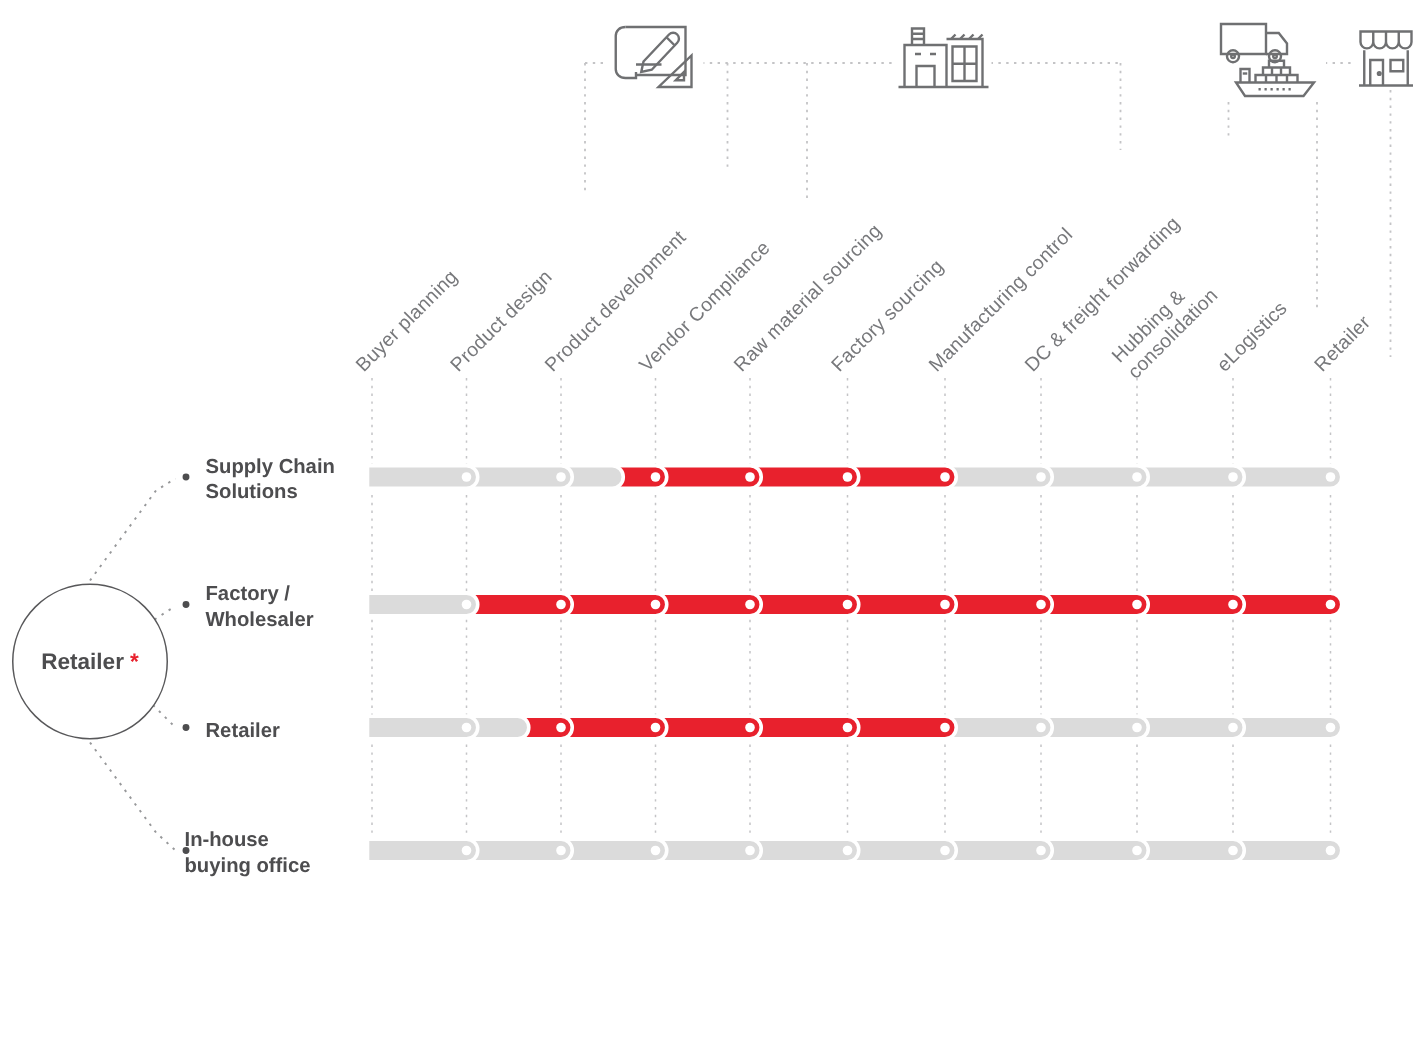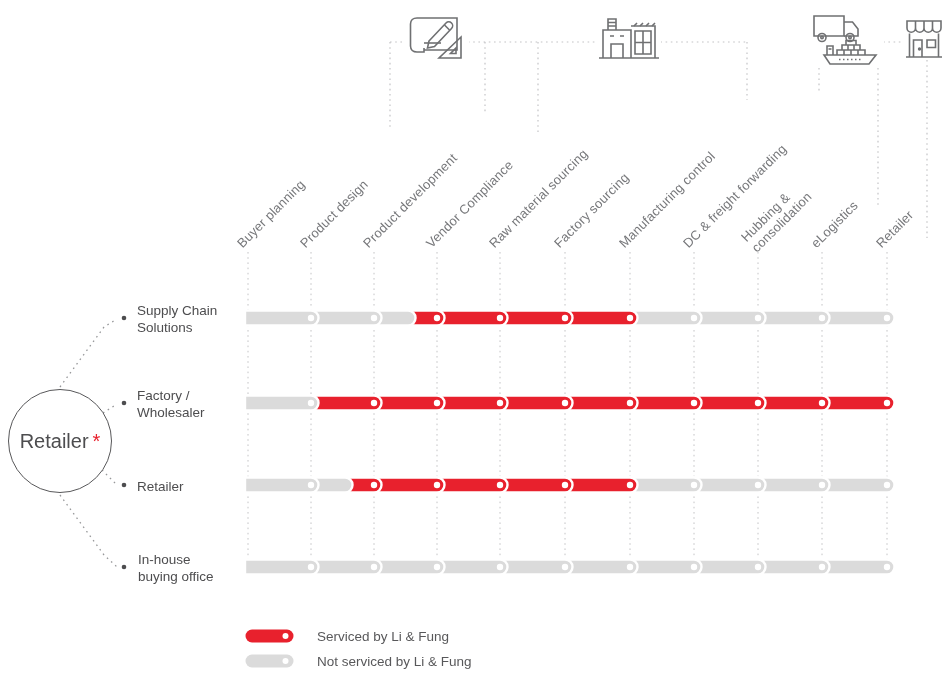--- a/index.html
+++ b/index.html
@@ -9,28 +9,28 @@
     --red:#E8212D;--gray:#DBDBDB;--text-dark:#4D4D4F;--text-muted:#77787B;
     --icon:#6F7072;--dotted:#C4C4C6;
   }
   #lines-svg{position:absolute;left:0;top:0;}
   .col-label{
     position:absolute;white-space:pre;transform:rotate(-45deg);transform-origin:0 0;
     font-size:13px;line-height:15px;color:var(--text-muted);letter-spacing:.2px;
   }
   .row-label{
     position:absolute;white-space:pre;font-size:13.5px;line-height:17px;
-    font-weight:normal;color:var(--text-dark);
+    font-weight:bold;color:var(--text-dark);
   }
   .retailer-circle{
     position:absolute;left:8px;top:389px;width:104px;height:104px;border:1.5px solid #58585A;
     border-radius:50%;display:flex;align-items:center;justify-content:center;box-sizing:border-box;
     background:#fff;
   }
-  .retailer-text{font-size:20px;font-weight:normal;color:var(--text-dark);}
+  .retailer-text{font-size:15px;font-weight:bold;color:var(--text-dark);}
   .retailer-text .asterisk{color:var(--red);margin-left:4px;}
   .icon{position:absolute;background:#fff;color:var(--icon);}
   .icon svg{display:block;}
   .icon path,.icon circle{fill:none;stroke:currentColor;stroke-width:1.6;}
   .legend{position:absolute;left:245px;top:628px;display:flex;flex-direction:column;gap:9px;}
   .legend-item{display:flex;align-items:center;gap:22px;font-size:13.5px;color:#58585A;}
   .legend-pill{display:block;}
 </style>
 </head>
 <body>
@@ -177,21 +177,21 @@
 consolidation</div>
       <div class="col-label" style="left: 808px; top: 240px;">eLogistics</div>
       <div class="col-label" style="left: 873px; top: 240px;">Retailer</div>
     </div>
   <div id="row-labels">
       <div class="row-label" style="left: 137px; top: 302px;">Supply Chain
 Solutions</div>
       <div class="row-label" style="left: 137px; top: 387px;">Factory /
 Wholesaler</div>
       <div class="row-label" style="left: 137px; top: 477.5px;">Retailer</div>
-      <div class="row-label" style="left: 138px; top: 551px;">In-house
+      <div class="row-label" style="left: 123px; top: 551px;">In-house
 buying office</div>
     </div>
 
   <div class="retailer-circle">
     <span class="retailer-text"><span>Retailer</span><span class="asterisk">*</span></span>
   </div>
 
   <div class="icon" style="left:403px;top:12px;">
     <svg width="66" height="52" viewBox="0 0 66 52">
       <path d="M14 6 H54 V38 H21"></path>
@@ -242,30 +242,14 @@
       <path d="M13.5 7 V14 M22 7 V14 M30.5 7 V14"></path>
       <path d="M5 14 a4.25 4.25 0 0 0 8.5 0 a4.25 4.25 0 0 0 8.5 0 a4.25 4.25 0 0 0 8.5 0 a4.25 4.25 0 0 0 8.5 0"></path>
       <path d="M7.5 19.5 V43 M36.5 19.5 V43"></path>
       <path d="M4 43 H40"></path>
       <path d="M11.5 43 V26 H20 V43"></path>
       <circle cx="17.5" cy="35" r="0.9"></circle>
       <path d="M25 26 H33.5 V33.5 H25 Z"></path>
     </svg>
   </div>
 
-  <div class="legend">
-    <div class="legend-item">
-      <svg class="legend-pill" width="50" height="16">
-          <rect x="0.5" y="1.5" width="48" height="13" rx="6.5" fill="#E8212D"></rect>
-          <circle cx="40.5" cy="8" r="3" fill="#fff"></circle>
-        </svg>
-      <span>Serviced by Li &amp; Fung</span>
-    </div>
-    <div class="legend-item">
-      <svg class="legend-pill" width="50" height="16">
-          <rect x="0.5" y="1.5" width="48" height="13" rx="6.5" fill="#DBDBDB"></rect>
-          <circle cx="40.5" cy="8" r="3" fill="#fff"></circle>
-        </svg>
-      <span>Not serviced by Li &amp; Fung</span>
-    </div>
-  </div>
 
 </div>
 
 </body></html>

